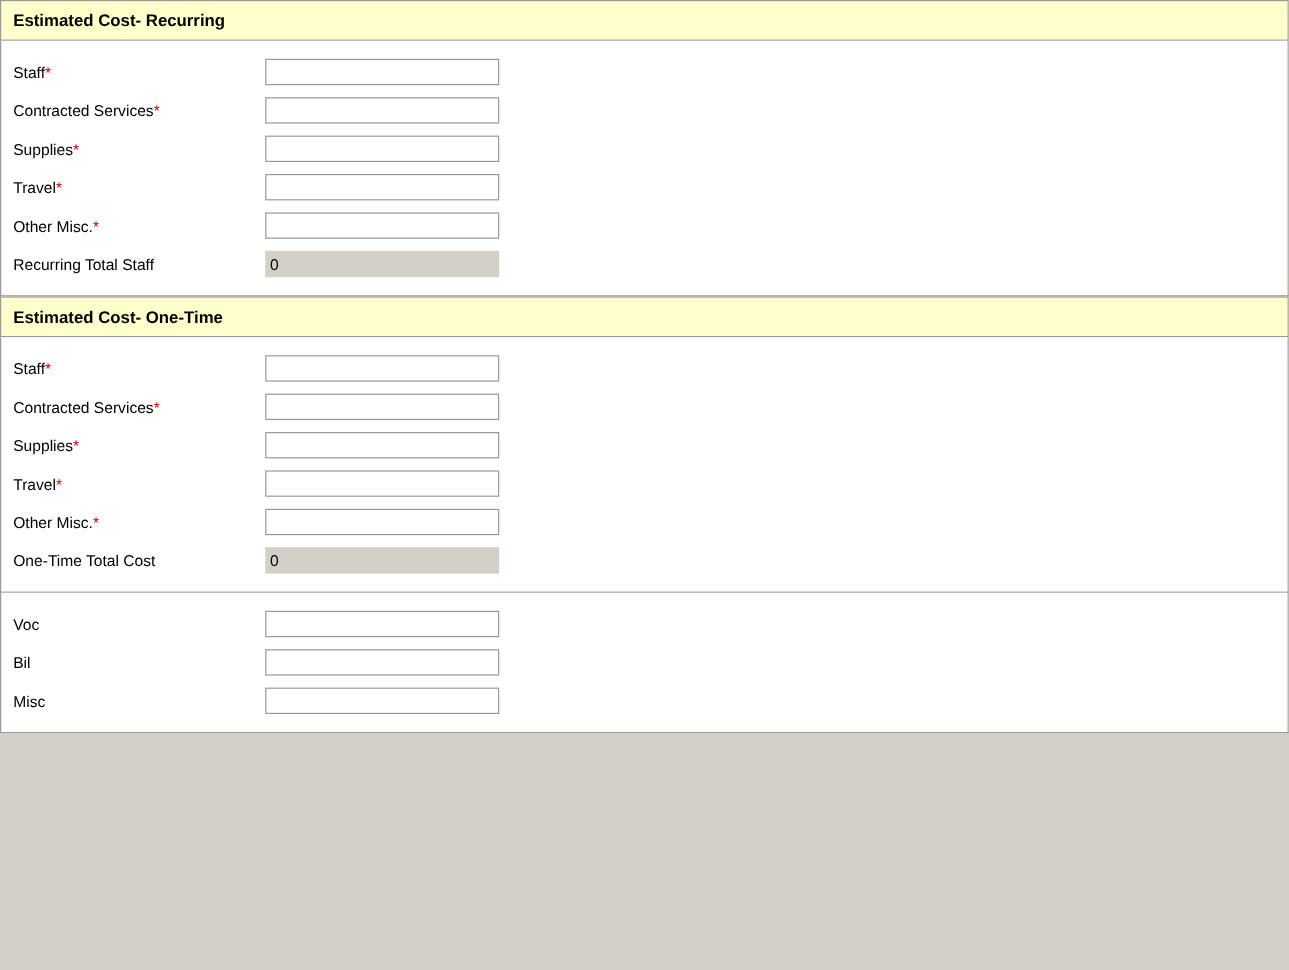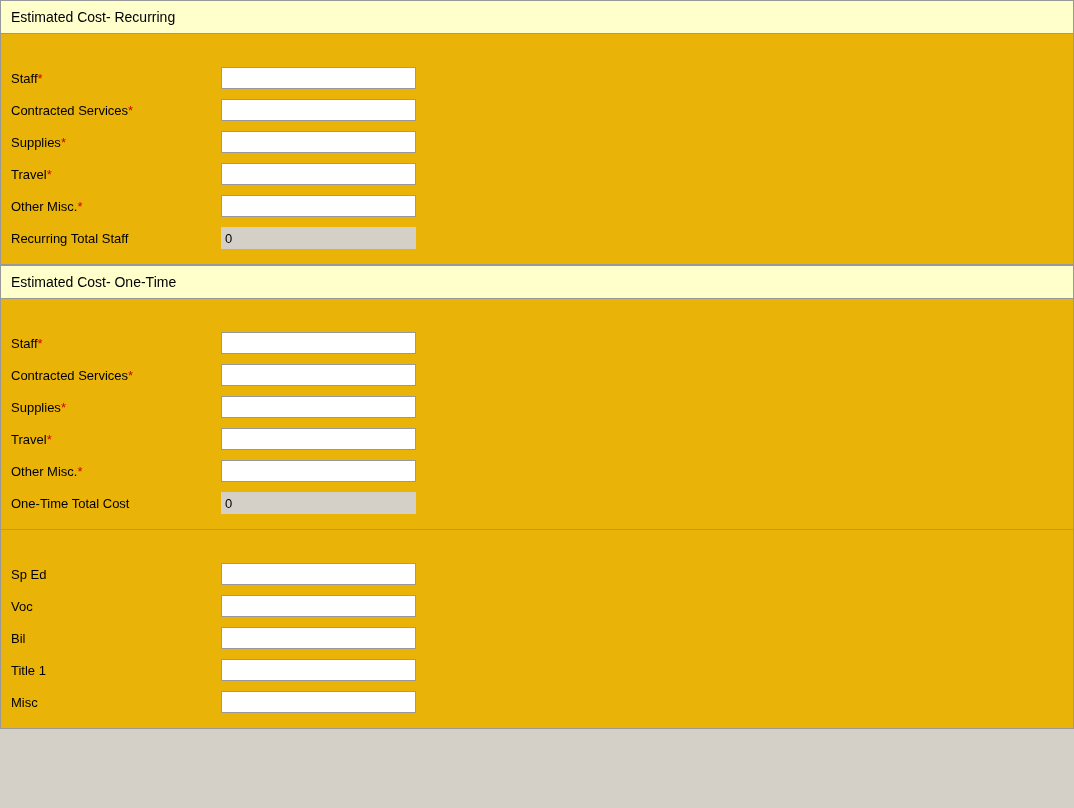--- a/index.html
+++ b/index.html
@@ -16,28 +16,28 @@
     .page-container {
       width: 1074px;
       background-color: #d4d0c8;
       padding: 0;
     }
     .section-header {
       background-color: #ffffcc;
       border: 1px solid #999;
       padding: 8px 10px;
       font-size: 14px;
-      font-weight: normal;
+      font-weight: bold;
       color: #000;
     }
     .form-section {
-      background-color: #eab308;
+      background-color: #ffffff;
       border: 1px solid #999;
       border-top: none;
-      padding: 28px 0 10px 0;
+      padding: 10px 0 10px 0;
     }
     .form-row {
       display: flex;
       align-items: center;
       padding: 5px 10px;
       min-height: 30px;
     }
     .form-label {
       width: 210px;
       min-width: 210px;
@@ -126,33 +126,25 @@
         </div>
         <div class="form-row">
           <div class="form-label">One-Time Total Cost</div>
           <div class="total-value">0</div>
         </div>
       </div>
     </div>
     <div class="section-block">
       <div class="form-section">
         <div class="form-row">
-          <div class="form-label">Sp Ed</div>
-          <input type="text" class="form-input" style="">
-        </div>
-        <div class="form-row">
           <div class="form-label">Voc</div>
           <input type="text" class="form-input" style="">
         </div>
         <div class="form-row">
           <div class="form-label">Bil</div>
-          <input type="text" class="form-input" style="">
-        </div>
-        <div class="form-row">
-          <div class="form-label">Title 1</div>
           <input type="text" class="form-input" style="">
         </div>
         <div class="form-row">
           <div class="form-label">Misc</div>
           <input type="text" class="form-input" style="">
         </div>
       </div>
     </div>
   </div>
 

